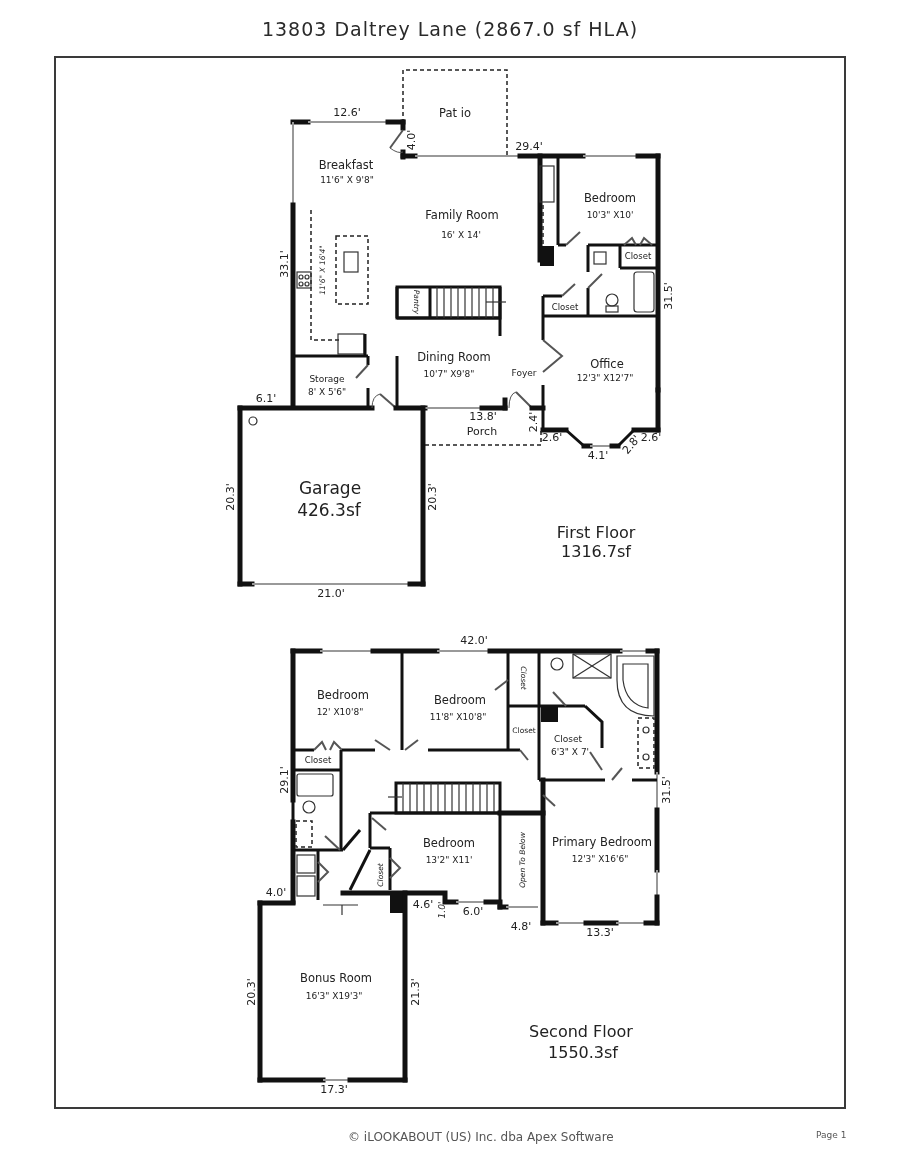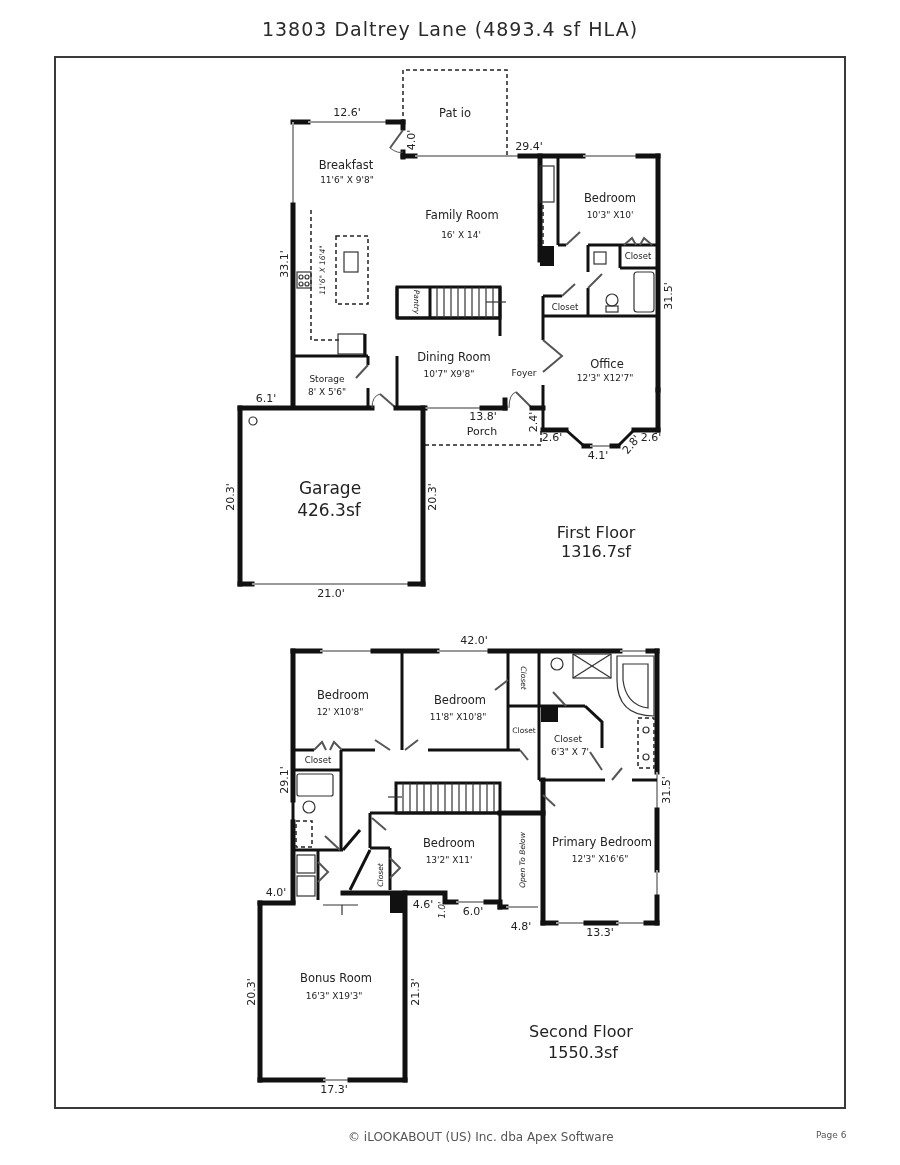--- a/index.html
+++ b/index.html
@@ -24,21 +24,21 @@
     .dim { font-size: 9px; text-anchor: middle; }
     .meas { font-size: 11px; text-anchor: middle; }
     .big { font-size: 17px; text-anchor: middle; }
     .floor { font-size: 16px; text-anchor: middle; }
     .small { font-size: 8.5px; text-anchor: middle; }
     .tiny { font-size: 7.5px; text-anchor: middle; font-style: italic; }
   </style>
 </head>
 <body>
 
-<div class="title">13803 Daltrey Lane (4893.4 sf HLA)</div>
+<div class="title">13803 Daltrey Lane (2867.0 sf HLA)</div>
 <div class="frame"></div>
 
 <svg class="plan" width="900" height="1165" viewBox="0 0 900 1165">
 
   <g>
 
     <path class="dash" d="M403,130 L403,70 L507,70 L507,155"></path>
 
     <line class="w" x1="293" y1="122" x2="308" y2="122"></line>
     <line class="win" x1="308" y1="122" x2="388" y2="122"></line>
@@ -357,13 +357,13 @@
   </g>
 
   <defs>
     <pattern id="hatch" width="5" height="5" patternUnits="userSpaceOnUse" patternTransform="rotate(45)">
       <line x1="0" y1="0" x2="0" y2="5" stroke="#333" stroke-width="2"></line>
     </pattern>
   </defs>
 </svg>
 
 <div class="footer-left">© iLOOKABOUT (US) Inc. dba Apex Software</div>
-<div class="footer-right">Page 6</div>
+<div class="footer-right">Page 1</div>
 
 </body></html>

